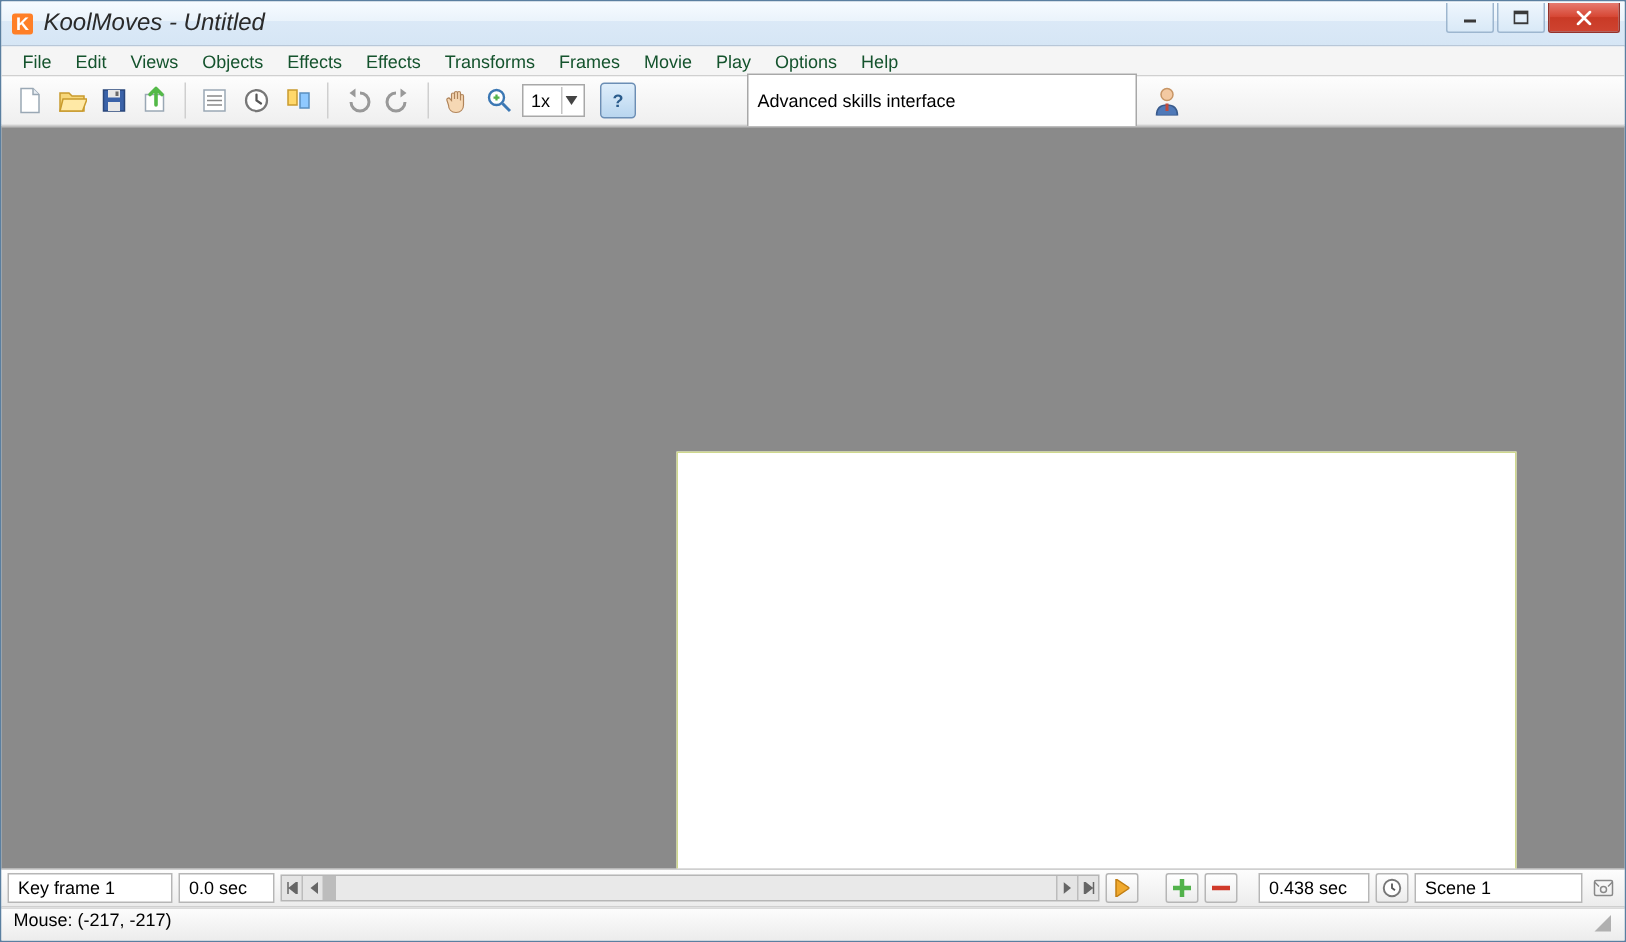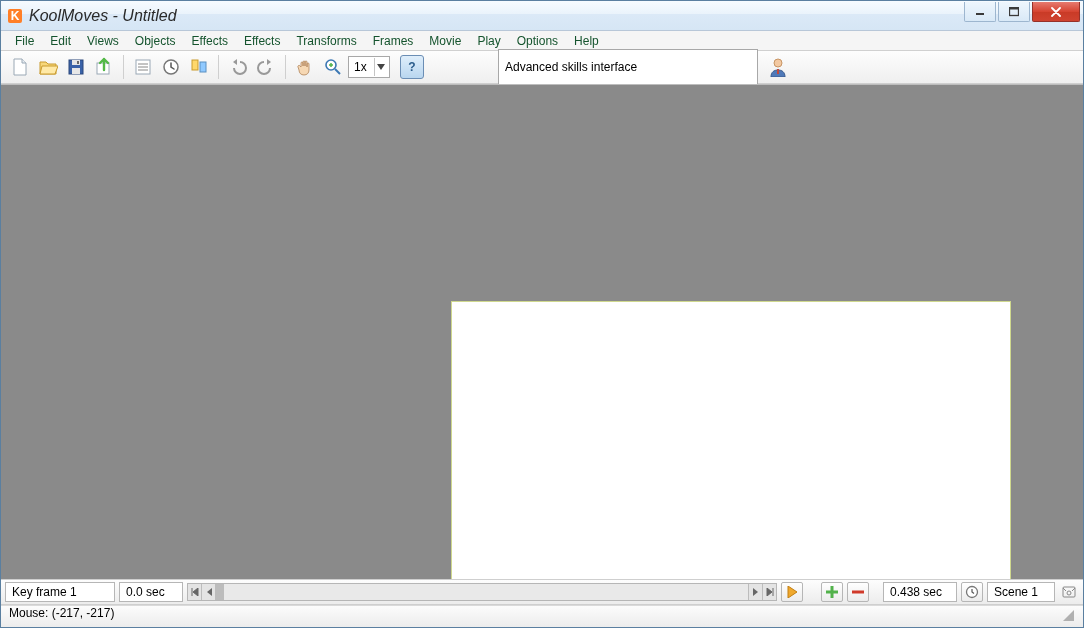--- a/index.html
+++ b/index.html
@@ -137,21 +137,21 @@
   .tlbtn.r{border-left:1px solid #bcbcbc;border-right:none;}
   .tltrack{flex:1;height:16px;background:#e9e9e9;position:relative;}
   .tlhandle{position:absolute;left:0;top:0;bottom:0;width:8px;background:#bcbcbc;}
   .sbtn {
     width:22px;height:20px;
     border:1px solid #b6b6b6;border-radius:2px;
     display:flex;align-items:center;justify-content:center;
     background:linear-gradient(to bottom,#fff,#ececec);
   }
   .dur { width:74px;}
-  .scene { width:68px;}
+  .scene { width:112px;}
   .clockbtn{width:22px;height:20px;border:1px solid #b6b6b6;border-radius:2px;display:flex;align-items:center;justify-content:center;background:linear-gradient(to bottom,#fff,#ececec);}
   .leafbtn{width:20px;height:20px;display:flex;align-items:center;justify-content:center;}
   
   .statusbar {
     height:22px;
     background:linear-gradient(to bottom,#fcfcfc,#ececec);
     display:flex; 
     padding:0 8px;
     font-size:12px;
     border-top:1px solid #dadada;

